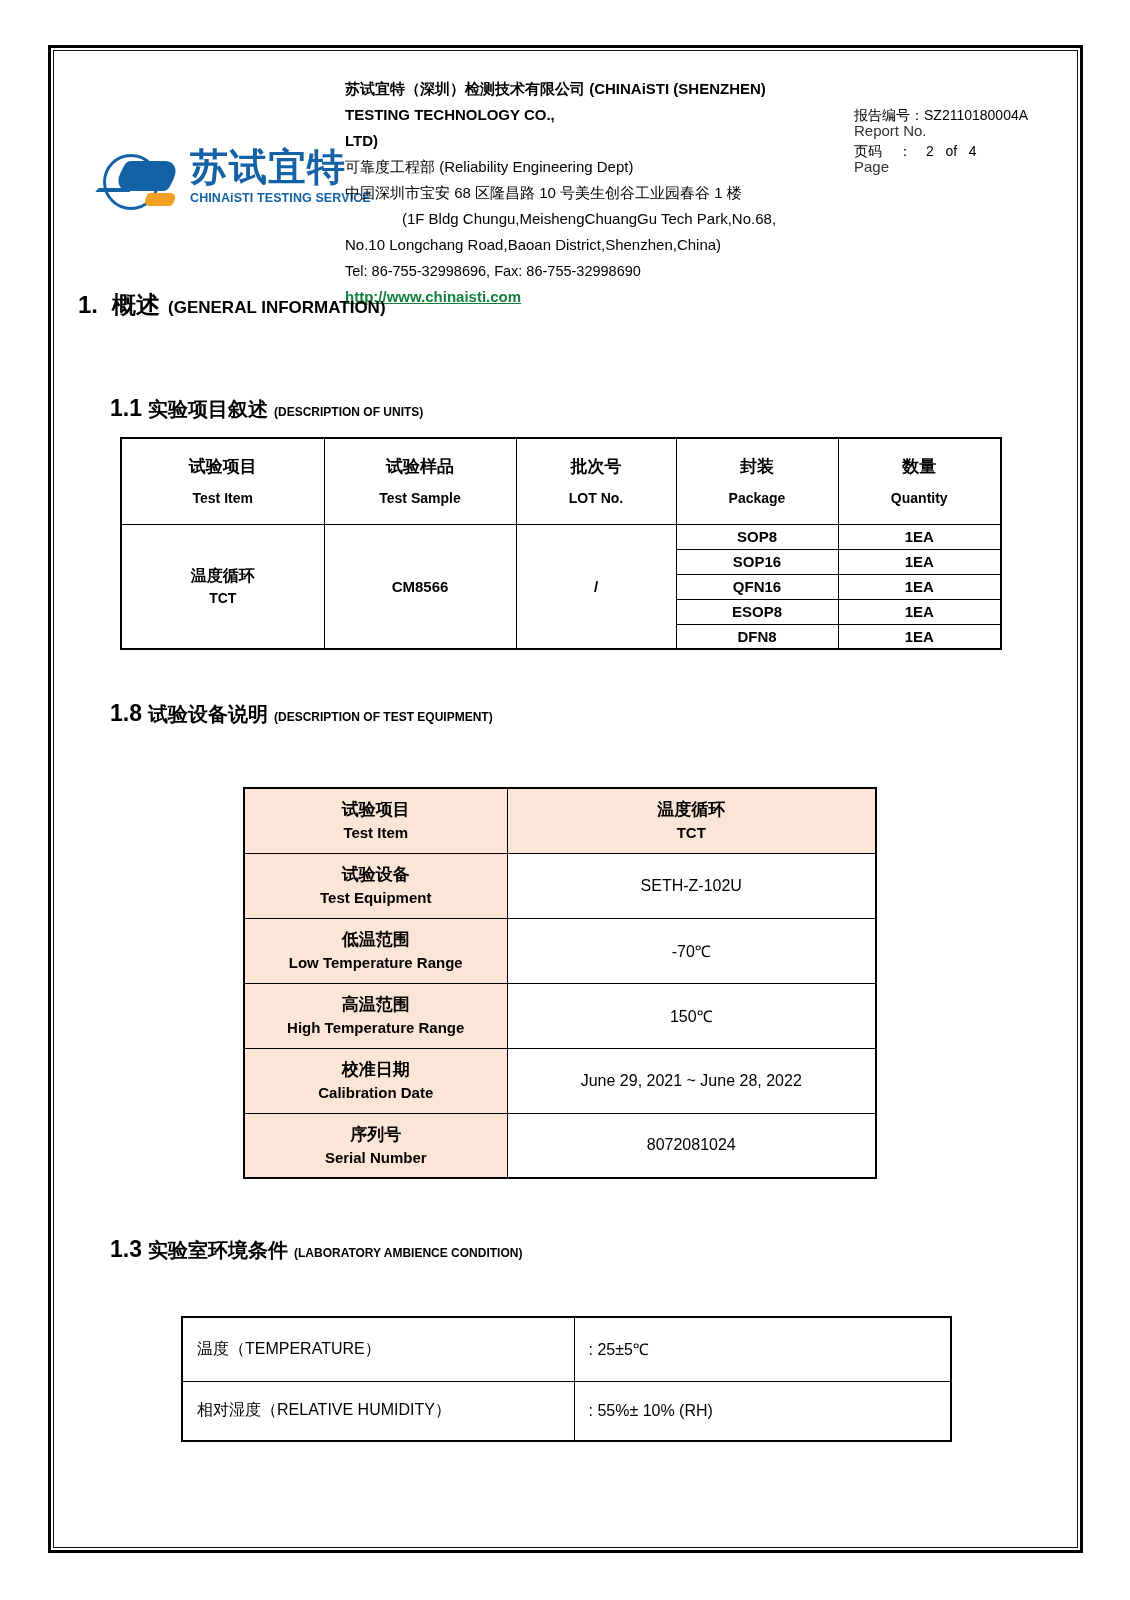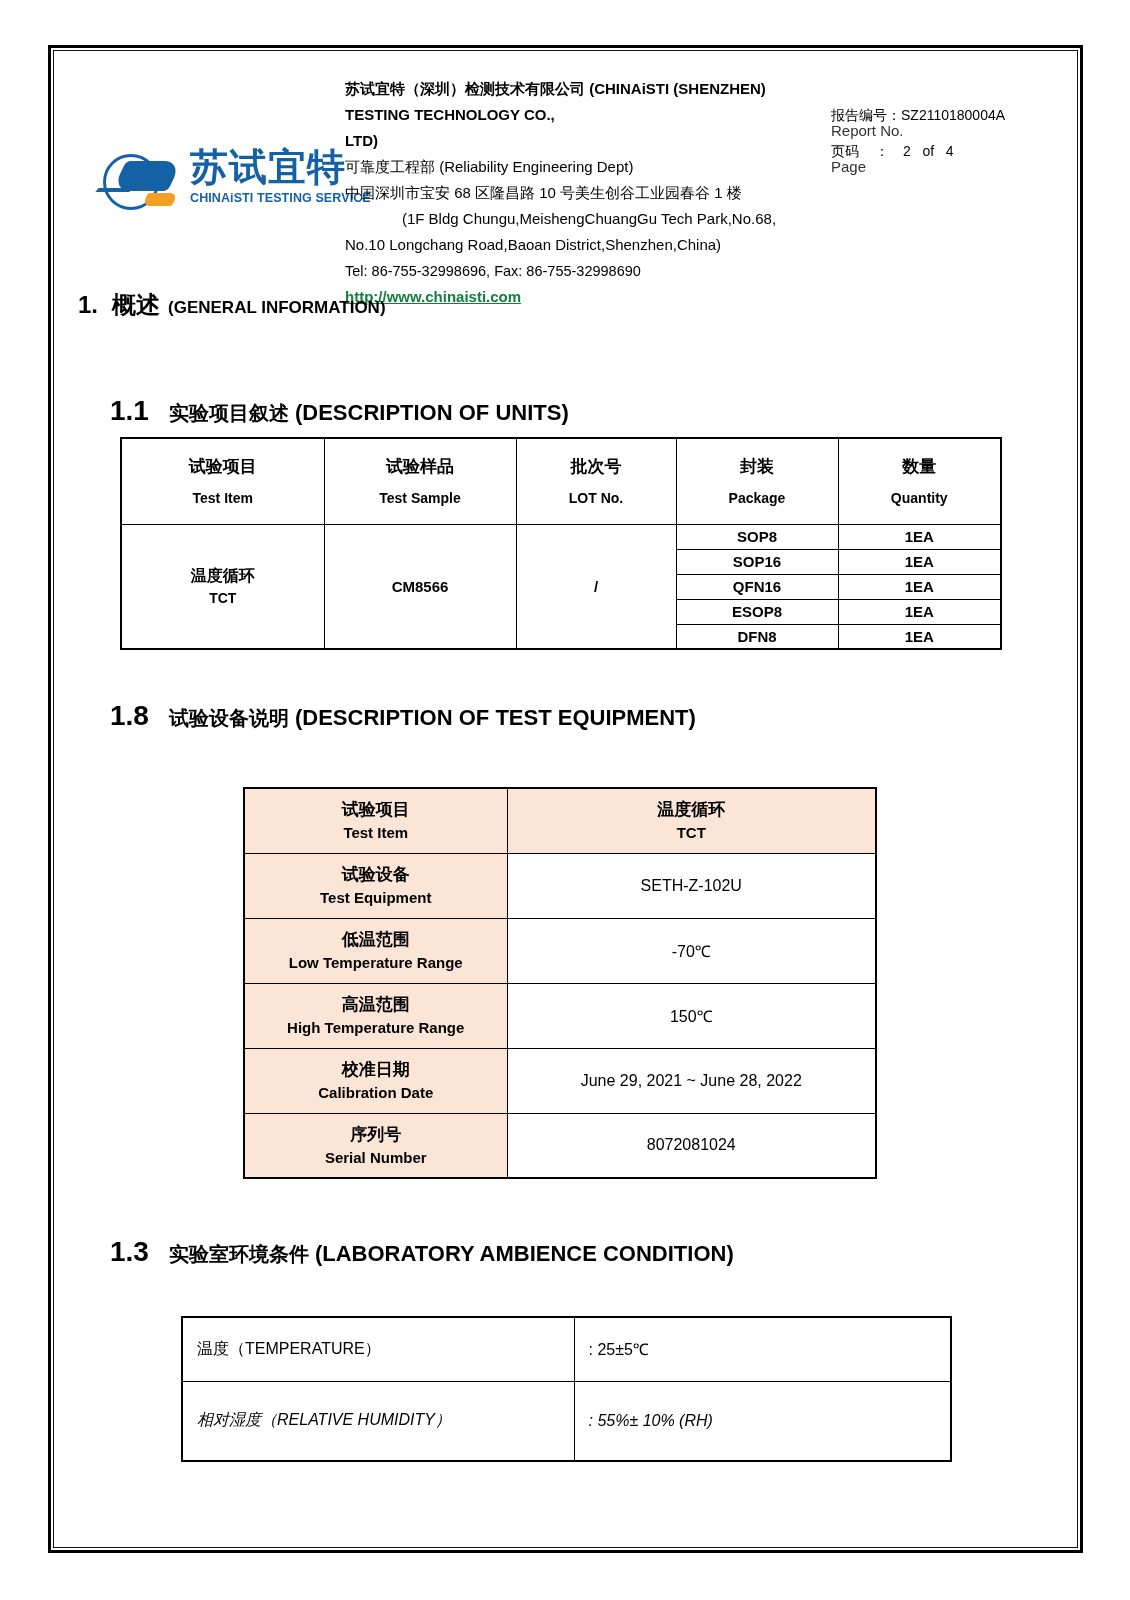--- a/index.html
+++ b/index.html
@@ -29,35 +29,35 @@
 
   
   .company-block { position:absolute; left:291px; top:25px; width:480px;
     font-size:15px; line-height:26px; }
   .company-bold { font-weight:bold; }
   .indent1 { padding-left:8px;text-align:center; }
   .tel-line { font-size:14.5px; }
   .website a, .website span.link { color:#15803d; font-weight:bold;
     text-decoration:underline; font-size:15px; cursor:pointer; }
 
-  .meta-block { position:absolute; left:777px; top:55px; width:240px; }
+  .meta-block { position:absolute; left:800px; top:55px; width:240px; }
   .meta-main { font-size:14px; line-height:18px; white-space:nowrap; }
   .meta-sub { font-size:15px; color:#333; line-height:14px; margin-bottom:4px; }
   .page-colon { margin:0 14px 0 16px; }
   .pre { white-space:pre; }
 
   
   .h1-title { position:absolute; left:24px; top:238px; font-weight:bold; }
   .h1-title .num { font-size:24px; margin-right:14px; }
   .h1-title .cn { font-size:24px; margin-right:8px; }
   .h1-title .en { font-size:17px; }
   .h2-title { position:absolute; left:56px; font-weight:bold; white-space:nowrap; }
-  .h2-title .num { font-size:28px; margin-right:20px; }
+  .h2-title .num { font-size:23px; margin-right:6px; }
   .h2-title .cn { font-size:20px; margin-right:6px; }
-  .h2-title .en { font-size:22px; }
+  .h2-title .en { font-size:12px; }
   #title-units { top:344px; }
   #title-equipment { top:649px; }
   #title-ambience { top:1185px; }
 
   
   table { border-collapse:collapse; table-layout:fixed; }
   td { border:1px solid #000; text-align:center; vertical-align:middle; }
 
   
   .units-table { position:absolute; left:66px; top:386px; width:880px;
@@ -80,21 +80,21 @@
   .equip-table .shaded { background:#fbe5d6; }
   .equip-table .cn { font-size:17px; font-weight:bold; line-height:25px; }
   .equip-table .en { font-size:15px; font-weight:bold; line-height:22px; }
   .equip-table .val { font-size:16px; font-weight:normal; }
 
   
   .amb-table { position:absolute; left:127px; top:1265px; width:769px;
     border:2px solid #000; }
   .amb-table td { text-align:left; font-size:16px; padding-left:14px; }
   .amb-table .r1 td { height:64px; }
-  .amb-table .r2 td { height:80px;font-style:italic; }
+  .amb-table .r2 td { height:60px; }
 </style>
 </head>
 <body>
 
 <div class="page-outer">
  <div class="page-inner">
   <div class="page-content">
 
     <div class="logo-mark">
       <div class="logo-circle"></div>

